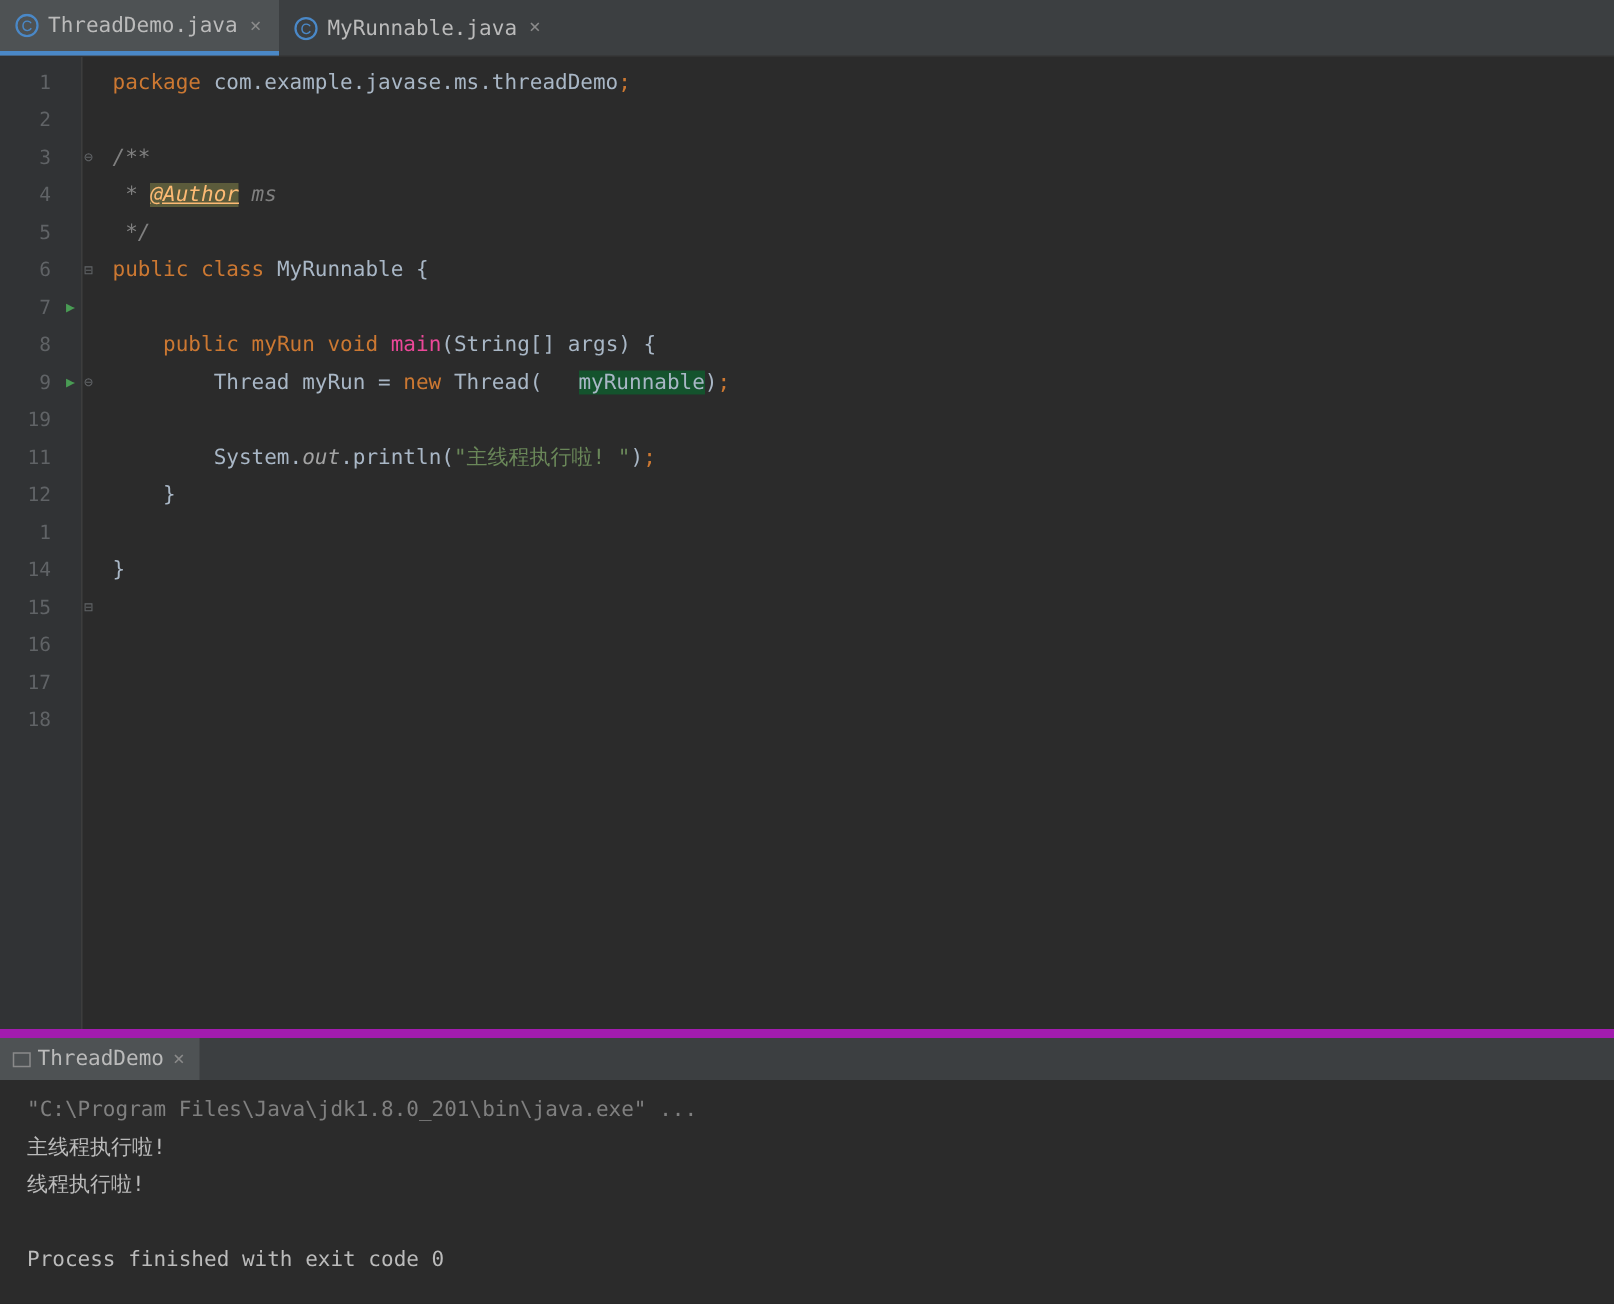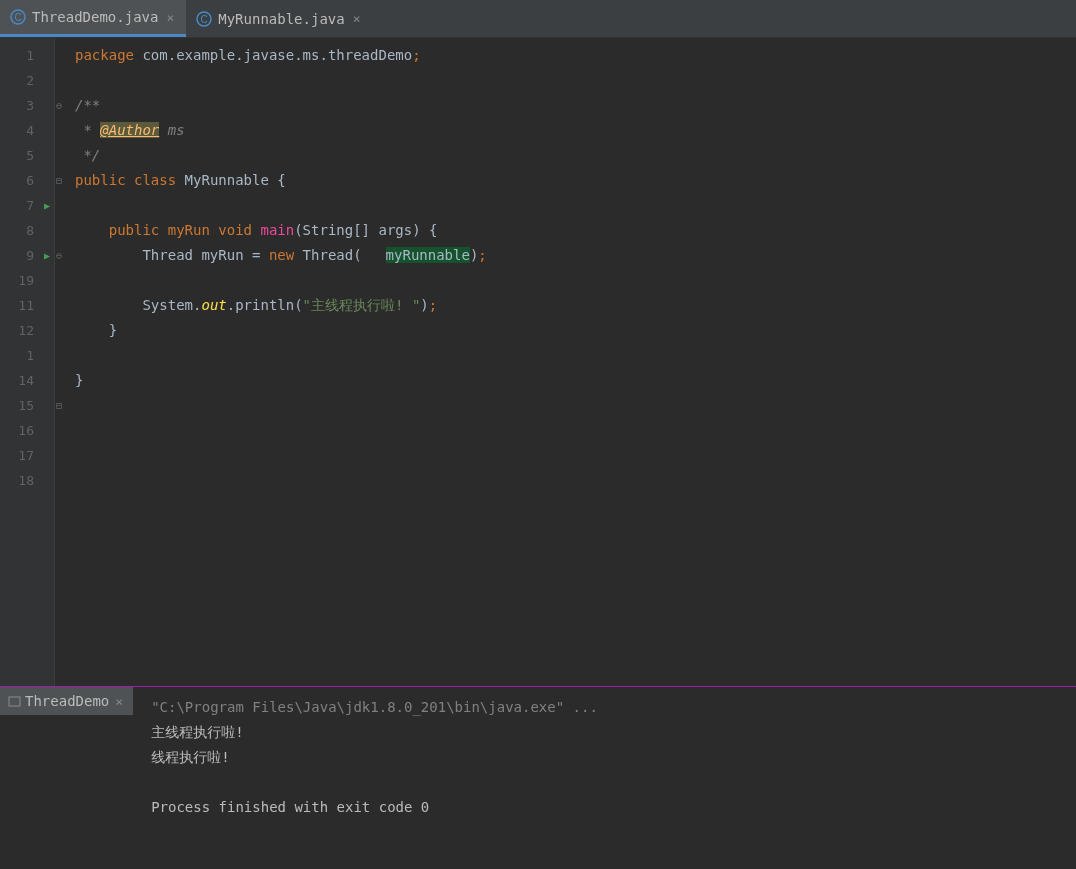--- a/index.html
+++ b/index.html
@@ -94,37 +94,37 @@
 .code-line.highlighted {
   background: #323232;
   margin-left: -20px;
   padding-left: 20px;
 }
 .kw { color: #cc7832; }
 .str { color: #6a8759; }
 .comment { color: #808080; font-style: italic; }
 .doc-tag { color: #fdba74; font-style: italic; background: #5b5b3b; text-decoration: underline; }
 .func { color: #ec4899; }
-.field { color: #fde047; font-style: italic; }
+.field { color: #a3a3a3; font-style: italic; }
 .param-highlight { background: #14532d; margin-left: 24px; }
 .caret {
   display: inline-block;
   width: 1px;
   height: 18px;
   background: #bbbbbb;
   vertical-align: middle;
   position: relative;
   top: -1px;
 }
 .console-panel {
   height: 183px;
   background: #2b2b2b;
   display: flex;
-  flex-direction: row;
-  border-top: 1px solid #a21caf;
+  flex-direction: column;
+  border-top: 6px solid #a21caf;
 }
 .console-tabs {
   height: 28px;
   background: #3c3f41;
   display: flex;
   align-items: center;
 }
 .console-tab {
   display: flex;
   align-items: center;

